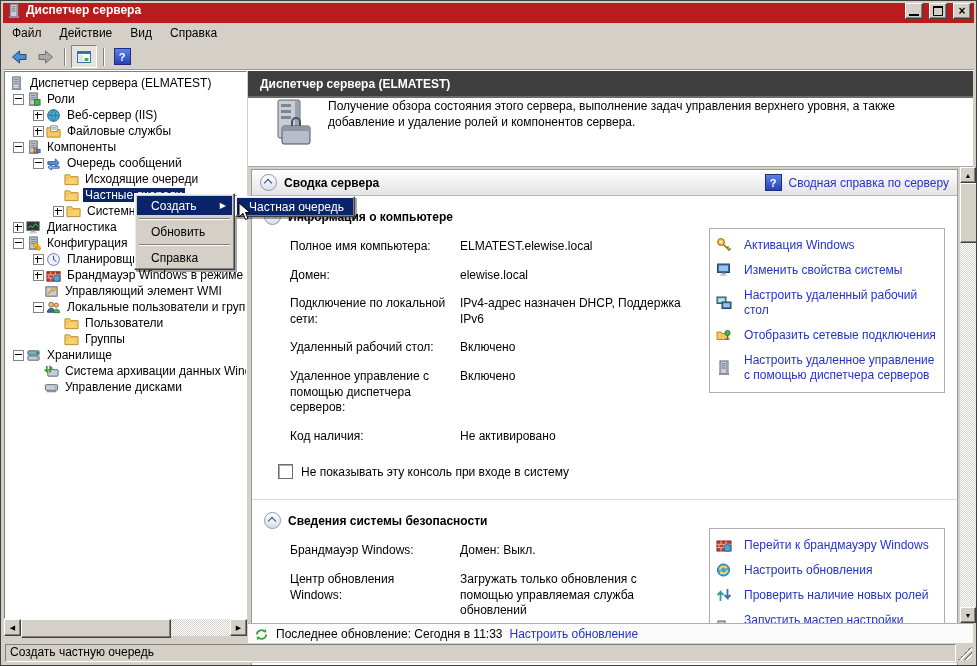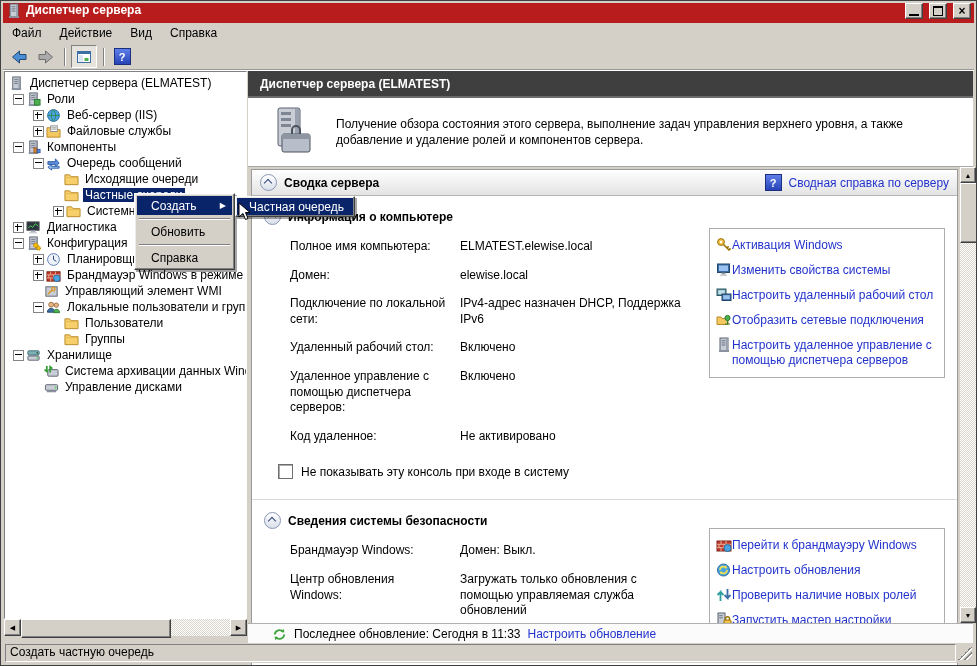--- a/index.html
+++ b/index.html
@@ -49,21 +49,21 @@
   .vscroll .sbtn{width:16px;height:16px}
   .vscroll .up{position:absolute;top:0;left:0}
   .vscroll .down{position:absolute;bottom:0;left:0}
   .vscroll .vtrack{position:absolute;left:0;top:16px;bottom:16px;width:16px}
   .vscroll .vthumb{position:absolute;left:0;top:16px;width:16px;height:58px;background:#D4D0C8;
                    border:1px solid;border-color:#fff #404040 #404040 #fff;box-shadow:inset -1px -1px 0 #808080}
   
   .rp-header{position:absolute;left:247px;top:70px;right:3px;height:27px;background:#3F3F3F;color:#fff;
              font-weight:bold;display:flex;align-items:center;padding-left:12px;box-sizing:border-box;border-bottom:2px solid #6B6B6B}
   .rp-desc{position:absolute;left:247px;top:97px;right:3px;height:69px;background:#fff;
-           border-bottom:1px solid #A8A8A8;display:flex;align-items:center;gap:20px;padding-left:22px;box-sizing:border-box}
+           border-bottom:1px solid #A8A8A8;display:flex;gap:12px;padding-left:22px;box-sizing:border-box}
   .rp-desc .dtext{width:620px;line-height:1.35}
   .content{position:absolute;left:250px;top:168px;width:707px;height:504px;background:#fff;
            border:1px solid #9A9A9A;box-sizing:border-box;overflow:hidden}
   .sum-header{height:25px;background:linear-gradient(#FFFFFF,#E3E3E3);border-bottom:1px solid #B5B5B5;
               display:flex;align-items:center;padding:0 8px;gap:7px}
   .chev{width:15px;height:15px;border-radius:50%;border:1px solid #8898B5;background:linear-gradient(#fff,#D9DFEA);
         flex:none;position:relative}
   .chev::after{content:"";position:absolute;left:4px;top:5px;width:5px;height:5px;border-left:1px solid #33477A;
                border-top:1px solid #33477A;transform:rotate(45deg)}
   .sum-title{font-weight:bold}
@@ -73,25 +73,25 @@
   a.lnk{color:#2233CC;text-decoration:none}
   .group{position:relative;padding:12px 256px 4px 12px}
   .group .gtitle{display:flex;align-items:center;gap:7px;font-weight:bold;margin-bottom:14px}
   .inforow{display:flex;margin:0 10px 13px 26px;line-height:1.3}
   .inforow .lbl{width:158px;flex:none;padding-right:12px}
   .inforow .val{flex:1}
   .chkrow{display:flex;align-items:center;gap:8px;margin:20px 0 12px 14px}
   .checkbox{width:13px;height:13px;background:#fff;border:1px solid #6E6E6E;box-shadow:inset 1px 1px 0 #ABABAB;flex:none}
   .linksbox{position:absolute;right:12px;top:32px;width:236px;border:1px solid #ADADAD;padding:9px 6px;
             display:flex;flex-direction:column;gap:10px;box-sizing:border-box;background:#fff}
-  .linkitem{display:flex;gap:0;align-items:flex-start;line-height:1.25}
+  .linkitem{display:flex;gap:12px;align-items:center;line-height:1.25}
   .linkitem svg{flex:none;margin-top:-1px}
   .sep{border-top:1px solid #DBDBDB;margin:4px 0 0 0}
   .refreshbar{position:absolute;left:247px;top:622px;right:3px;height:21px;background:#FBFBFB;
-              border-top:1px solid #B0B0B0;display:flex;align-items:center;gap:7px;padding-left:24px;box-sizing:border-box}
+              border-top:1px solid #B0B0B0;display:flex;align-items:center;gap:7px;padding-left:6px;box-sizing:border-box}
   
   .ctxmenu{position:absolute;left:133px;top:192px;width:101px;background:#D4D0C8;
            border:1px solid;border-color:#fff #404040 #404040 #fff;box-shadow:inset -1px -1px 0 #808080,inset 1px 1px 0 #ECECEC,2px 2px 0 rgba(0,0,0,.35);
            padding:2px;z-index:50;box-sizing:border-box}
   .cmi{height:19px;display:flex;align-items:center;padding:0 6px 0 14px;position:relative}
   .cmi.hl{background:#0A246A;color:#fff}
   .cmi .subarrow{margin-left:auto;font-size:8px}
   .cmsep{height:1px;background:#808080;box-shadow:0 1px 0 #fff;margin:3px 2px}
   .submenu{position:absolute;left:234px;top:195px;width:120px;height:21px;background:#D4D0C8;
            border:1px solid;border-color:#fff #404040 #404040 #fff;box-shadow:inset -1px -1px 0 #808080,inset 1px 1px 0 #ECECEC,2px 2px 0 rgba(0,0,0,.35);
@@ -491,21 +491,21 @@
       </div>
     <div class="inforow">
         <span class="lbl">Удаленный рабочий стол:</span>
         <span class="val">Включено</span>
       </div>
     <div class="inforow">
         <span class="lbl">Удаленное управление с помощью диспетчера серверов:</span>
         <span class="val">Включено</span>
       </div>
     <div class="inforow">
-        <span class="lbl">Код удаленное:</span>
+        <span class="lbl">Код наличия:</span>
         <span class="val">Не активировано</span>
       </div>
     <div class="chkrow">
       <span class="checkbox"></span>
       <span>Не показывать эту консоль при входе в систему</span>
     </div>
     <div class="linksbox">
       <div class="linkitem">
           <svg width="16" height="16">
             <use href="#i-key"></use>

